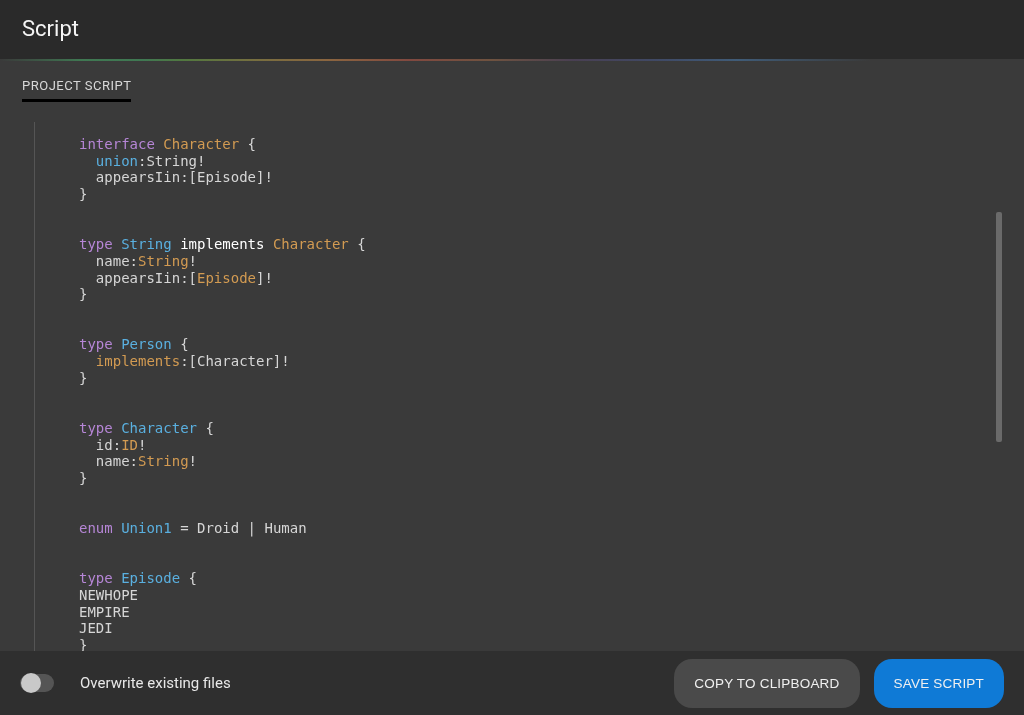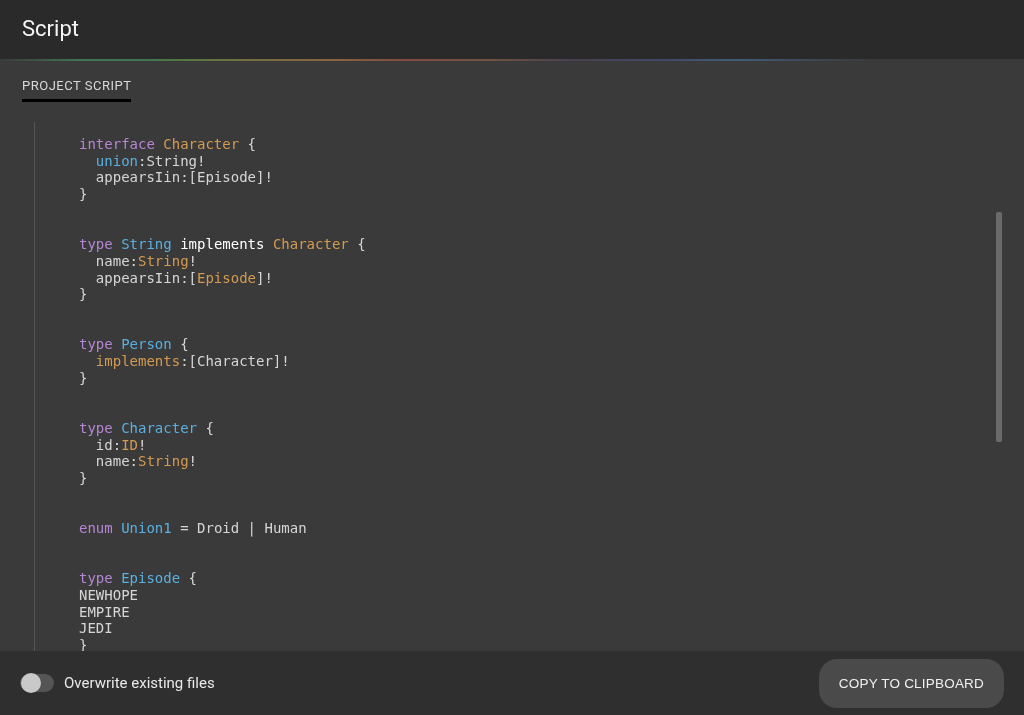--- a/index.html
+++ b/index.html
@@ -101,21 +101,21 @@
     height: 64px;
     background: #2f2f2f;
     display: flex;
     align-items: center;
     padding: 0 20px;
     gap: 14px;
   }
   .toggle {
     display: flex;
     align-items: flex-start;
-    gap: 10px;
+    gap: 26px;
     cursor: pointer;
   }
   .toggle-track {
     width: 34px;
     height: 18px;
     background: #555;
     border-radius: 10px;
     position: relative;
   }
   .toggle-knob {
@@ -208,15 +208,16 @@
 
   <div class="footer">
     <div class="toggle">
       <div class="toggle-track">
         <div class="toggle-knob"></div>
       </div>
       <span class="toggle-label">Overwrite existing files</span>
     </div>
     <div class="spacer"></div>
     <button class="btn btn-secondary">COPY TO CLIPBOARD</button>
+    <button class="btn btn-primary">SAVE SCRIPT</button>
   </div>
 
 </div>
 
 </body></html>

